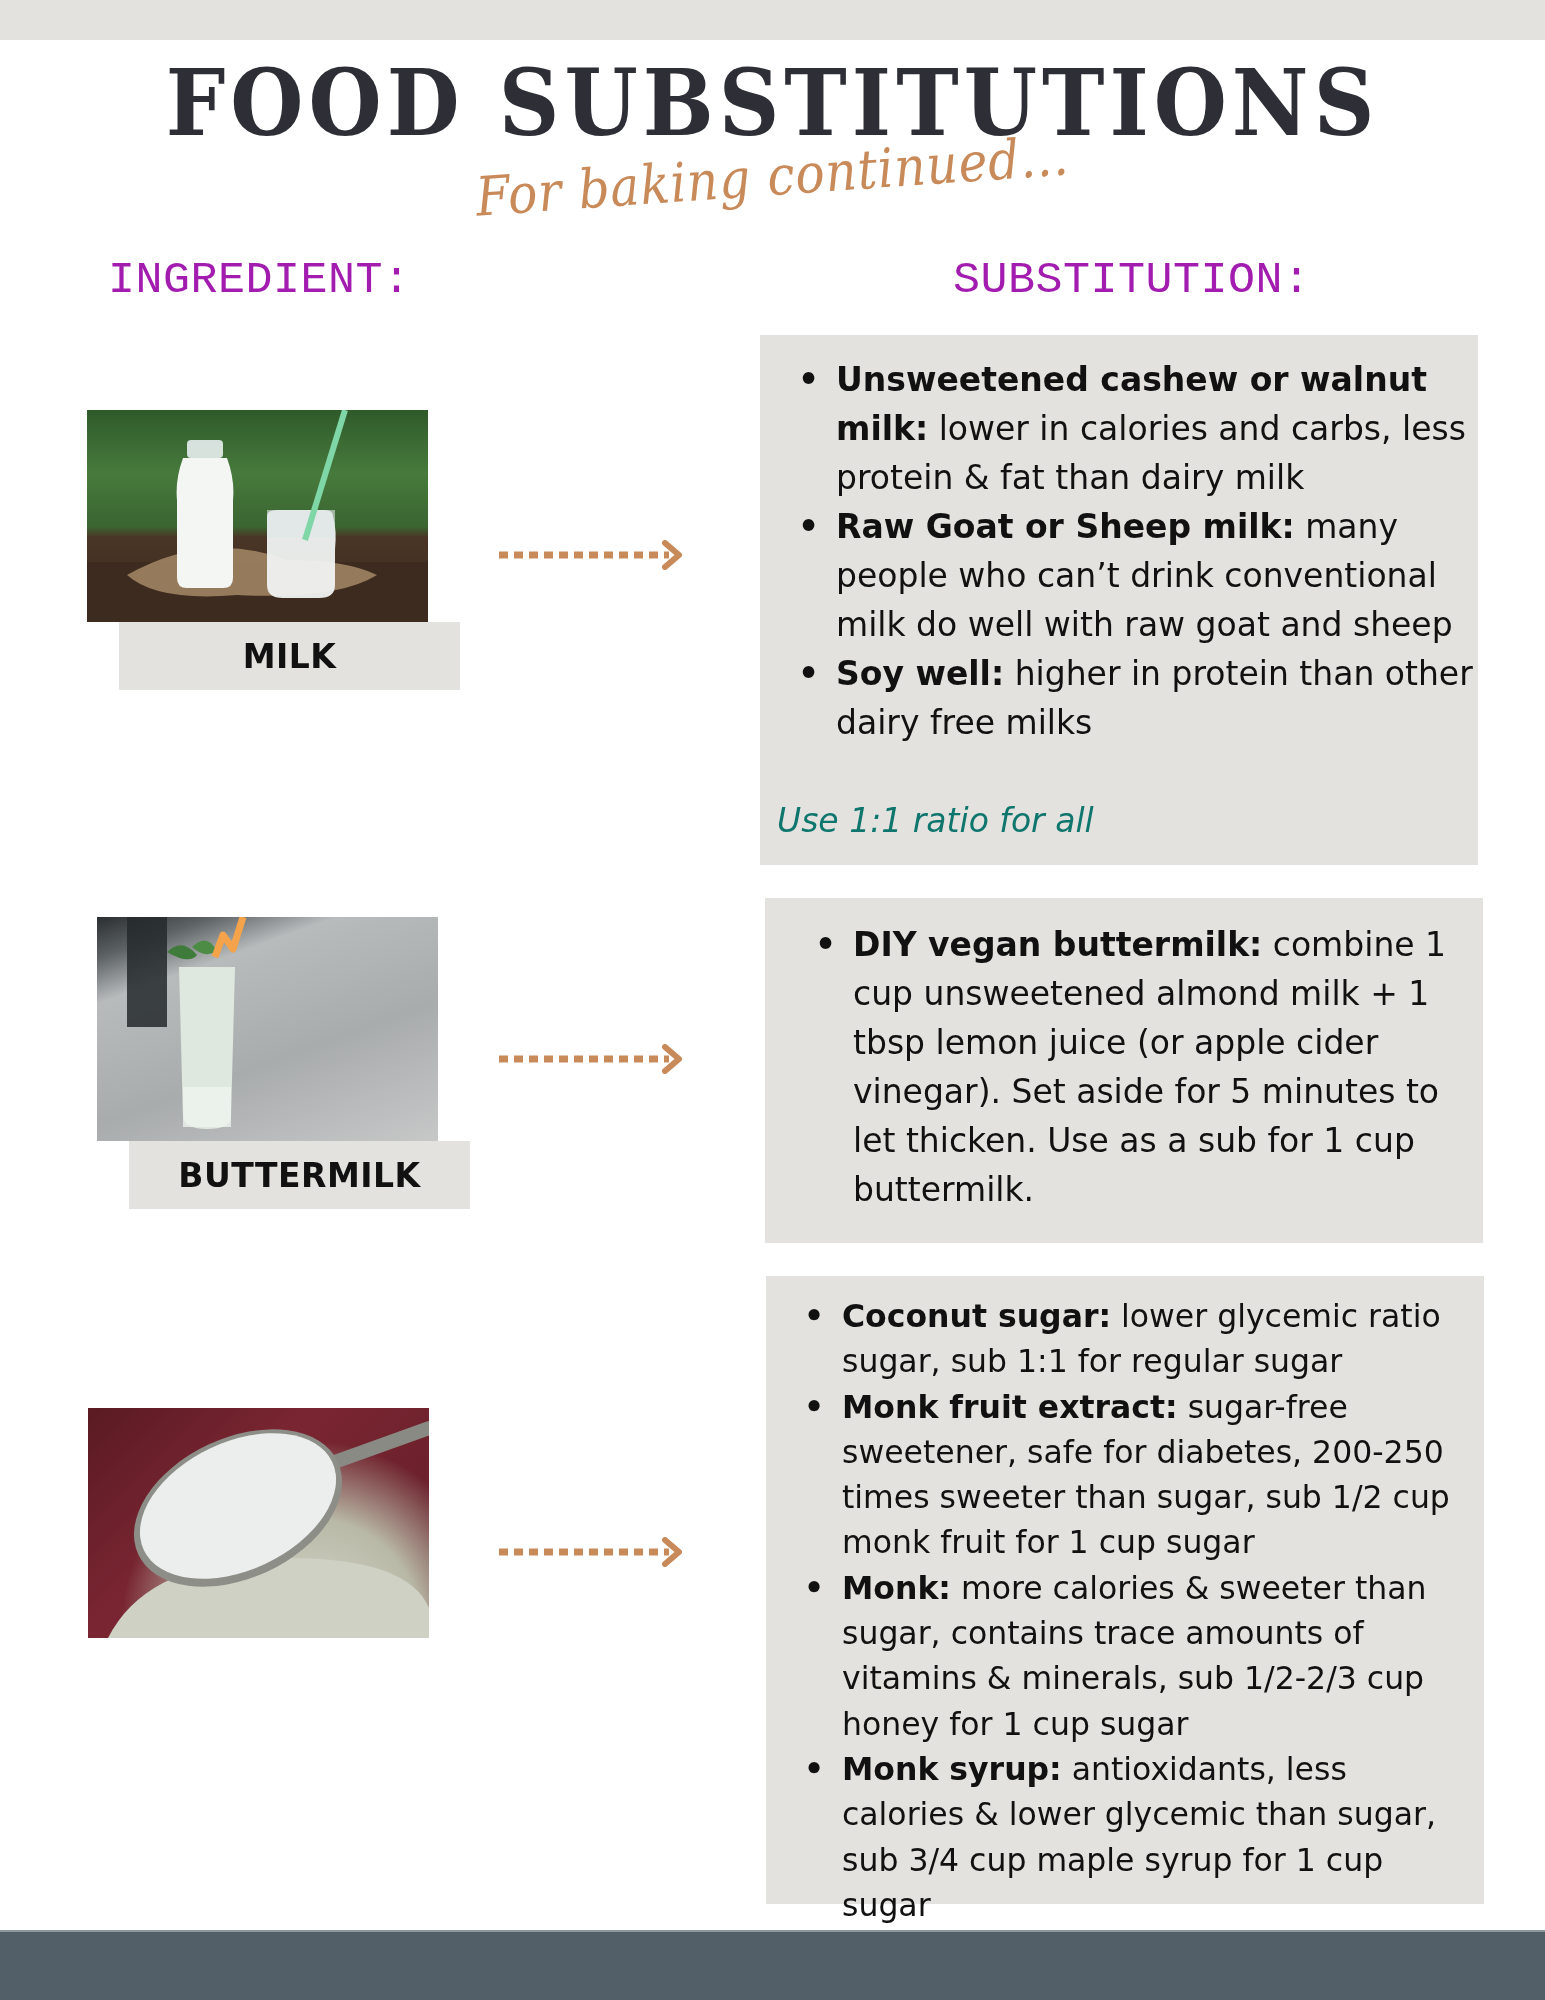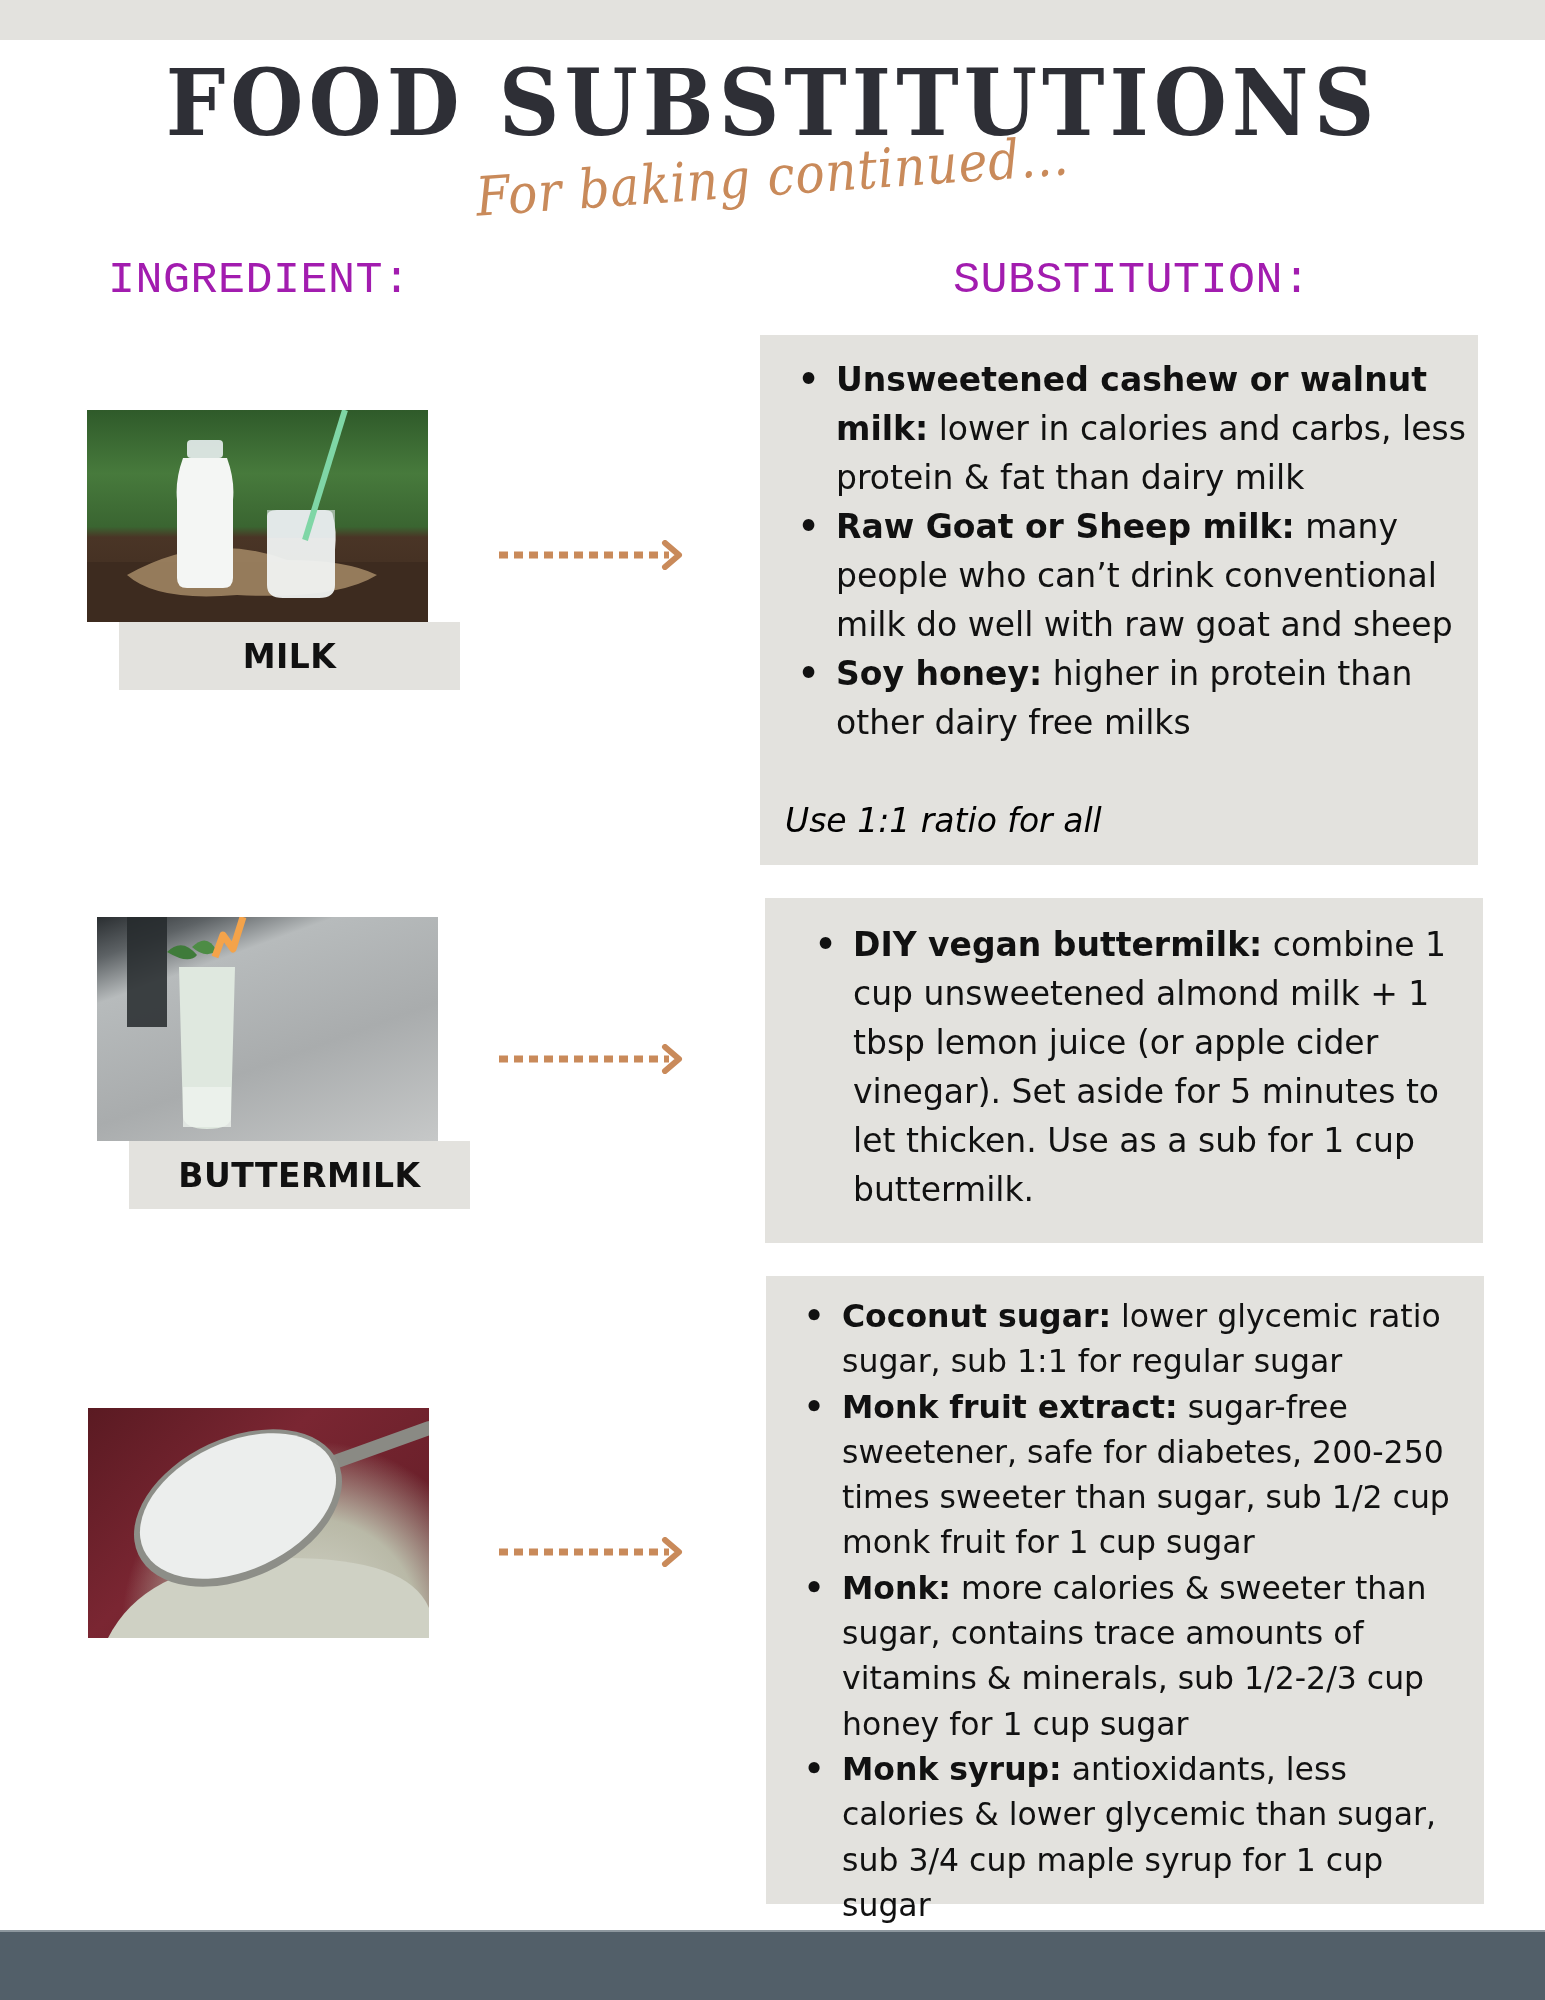--- a/index.html
+++ b/index.html
@@ -21,21 +21,21 @@
   .photo { width:100%; position:relative; overflow:hidden; }
   .label-band { width:100%; height:68px; background:#e3e2de; display:flex; align-items:center; justify-content:center;
                 font-family:"DejaVu Sans", sans-serif; font-weight:bold; font-size:33px; color:#111; letter-spacing:0.5px;margin-left:32px; }
   .arrow { position:absolute; width:190px; height:30px; }
   .sub-box { position:absolute; background:#e3e2de; box-sizing:border-box; }
   .sub-box ul { margin:0; padding:0; list-style:none; }
   .sub-box li { position:relative; padding-left:76px; font-family:"DejaVu Sans", sans-serif; font-size:33px; line-height:49px; color:#111; }
   .sub-box li .bullet { position:absolute; left:38px; top:0; font-weight:bold; }
   .sub-box li b { font-weight:bold; }
   .sub-box.sugar li { font-size:31.5px; line-height:45.3px; }
-  .note { font-family:"DejaVu Sans", sans-serif; font-style:italic; font-size:33px; color:#000000; position:absolute; left:25px; bottom:25px;margin-top:40px; }
+  .note { font-family:"DejaVu Sans", sans-serif; font-style:italic; font-size:33px; color:#0f766e; position:absolute; left:17px; bottom:25px;margin-top:40px; }
   
   .milk-photo { height:212px; background:linear-gradient(180deg,#2f5a2a 0%,#477a3c 30%,#3a6531 55%,#4a3526 60%,#3b2a1e 100%); }
   .butter-photo { height:224px; background:linear-gradient(160deg,#2a2e31 0%,#5d6265 12%,#b7bbbc 25%,#a9acad 60%,#c6c8c8 100%); }
   .sugar-photo { height:230px; background:radial-gradient(ellipse at 65% 95%, #d6d8cd 0%, #b9b9a7 35%, transparent 60%), linear-gradient(135deg,#5a1a22 0%,#7a2632 40%,#5f1c25 100%); }
 </style>
 </head>
 <body>
 
 <div class="top-band"></div>
 
@@ -62,21 +62,21 @@
 
 <svg class="arrow" style="left:497px; top:540px;" viewBox="0 0 190 30">
   <line x1="2" y1="15" x2="172" y2="15" stroke="#c98a5a" stroke-width="7" stroke-dasharray="9 6"></line>
   <polyline points="168,3 182,15 168,27" fill="none" stroke="#c98a5a" stroke-width="6" stroke-linecap="round" stroke-linejoin="round"></polyline>
 </svg>
 
 <div class="sub-box" style="left:760px; top:335px; width:718px; height:530px; padding-top:20px;">
   <ul>
     <li><span class="bullet">•</span><b>Unsweetened cashew or walnut milk:</b><span> lower in calories and carbs, less protein &amp; fat than dairy milk</span></li>
     <li><span class="bullet">•</span><b>Raw Goat or Sheep milk:</b><span> many people who can’t drink conventional milk do well with raw goat and sheep</span></li>
-    <li><span class="bullet">•</span><b>Soy honey:</b><span> higher in protein than other dairy free milks</span></li>
+    <li><span class="bullet">•</span><b>Soy well:</b><span> higher in protein than other dairy free milks</span></li>
   </ul>
   <div class="note">Use 1:1 ratio for all</div>
 </div>
 
 <div class="ingredient" style="left:89px; top:917px;padding-left:8px;">
   <div class="photo butter-photo">
     <svg width="341" height="224" viewBox="0 0 341 224">
       <rect x="30" y="0" width="40" height="110" fill="#25292c" opacity="0.85"></rect>
       <path d="M82 50 L138 50 L134 200 Q134 212 110 212 Q88 212 86 200 Z" fill="#dfe8df"></path>
       <rect x="86" y="170" width="48" height="40" fill="#eef2ee" opacity="0.8"></rect>

